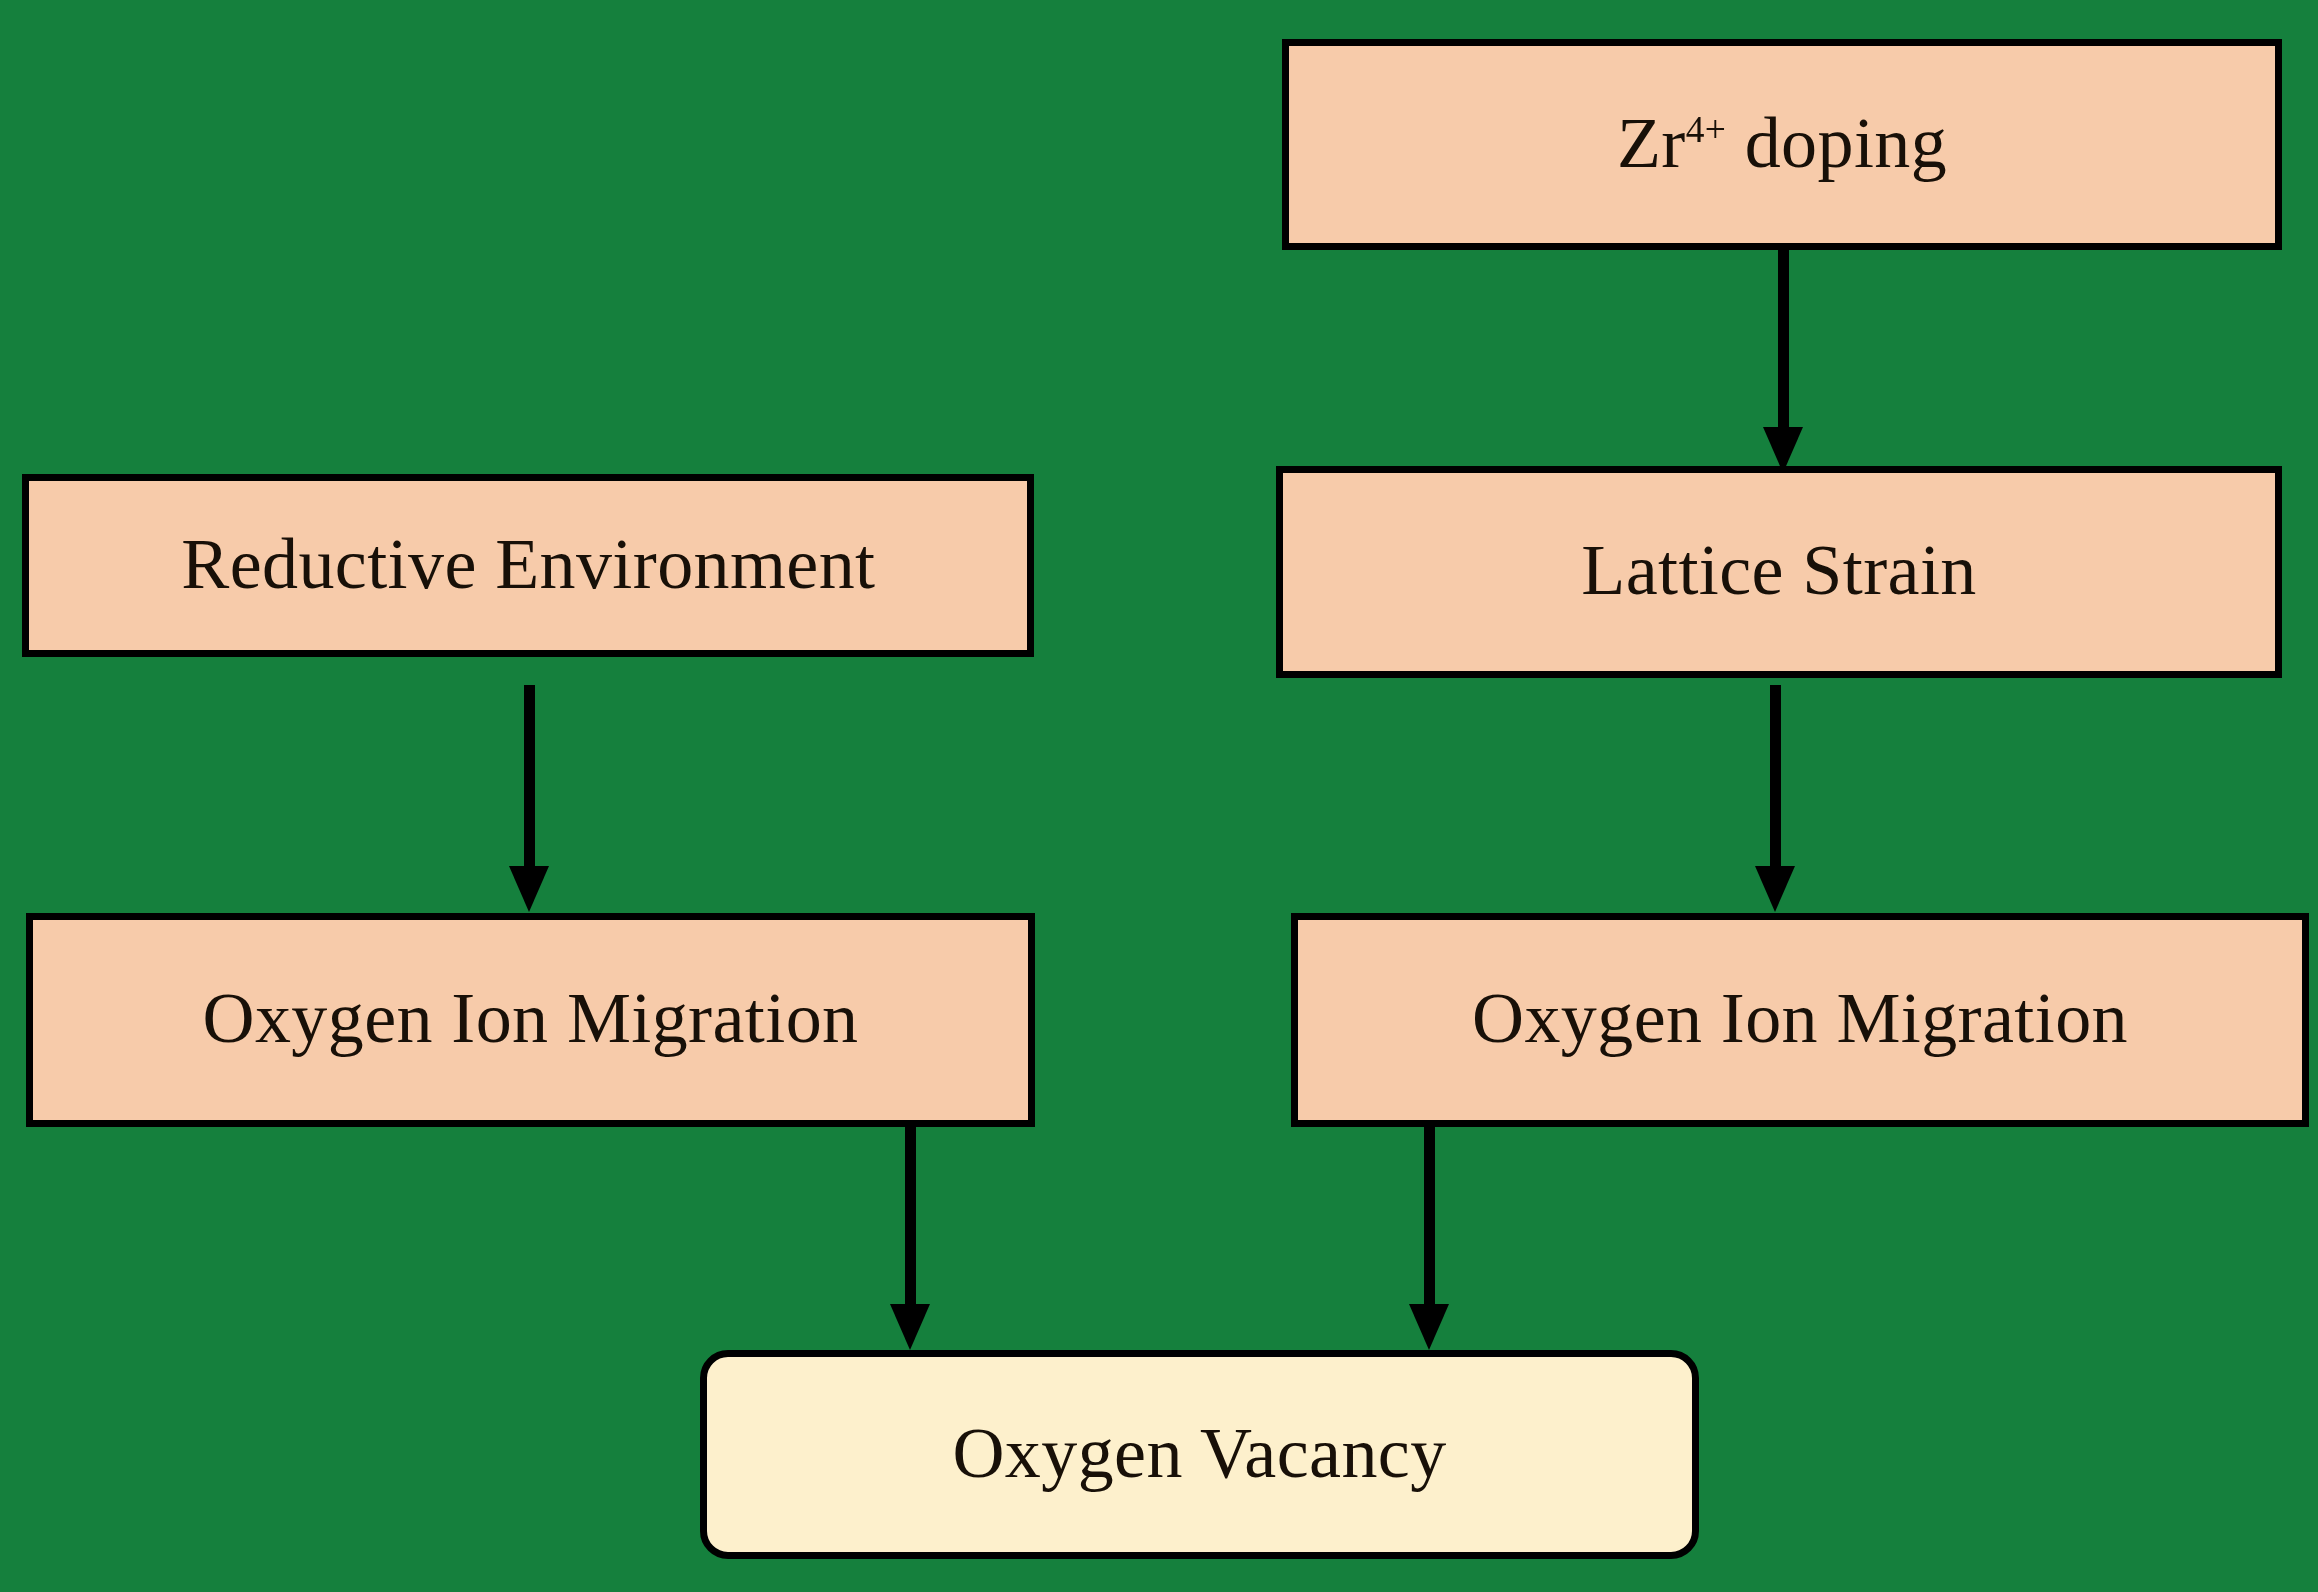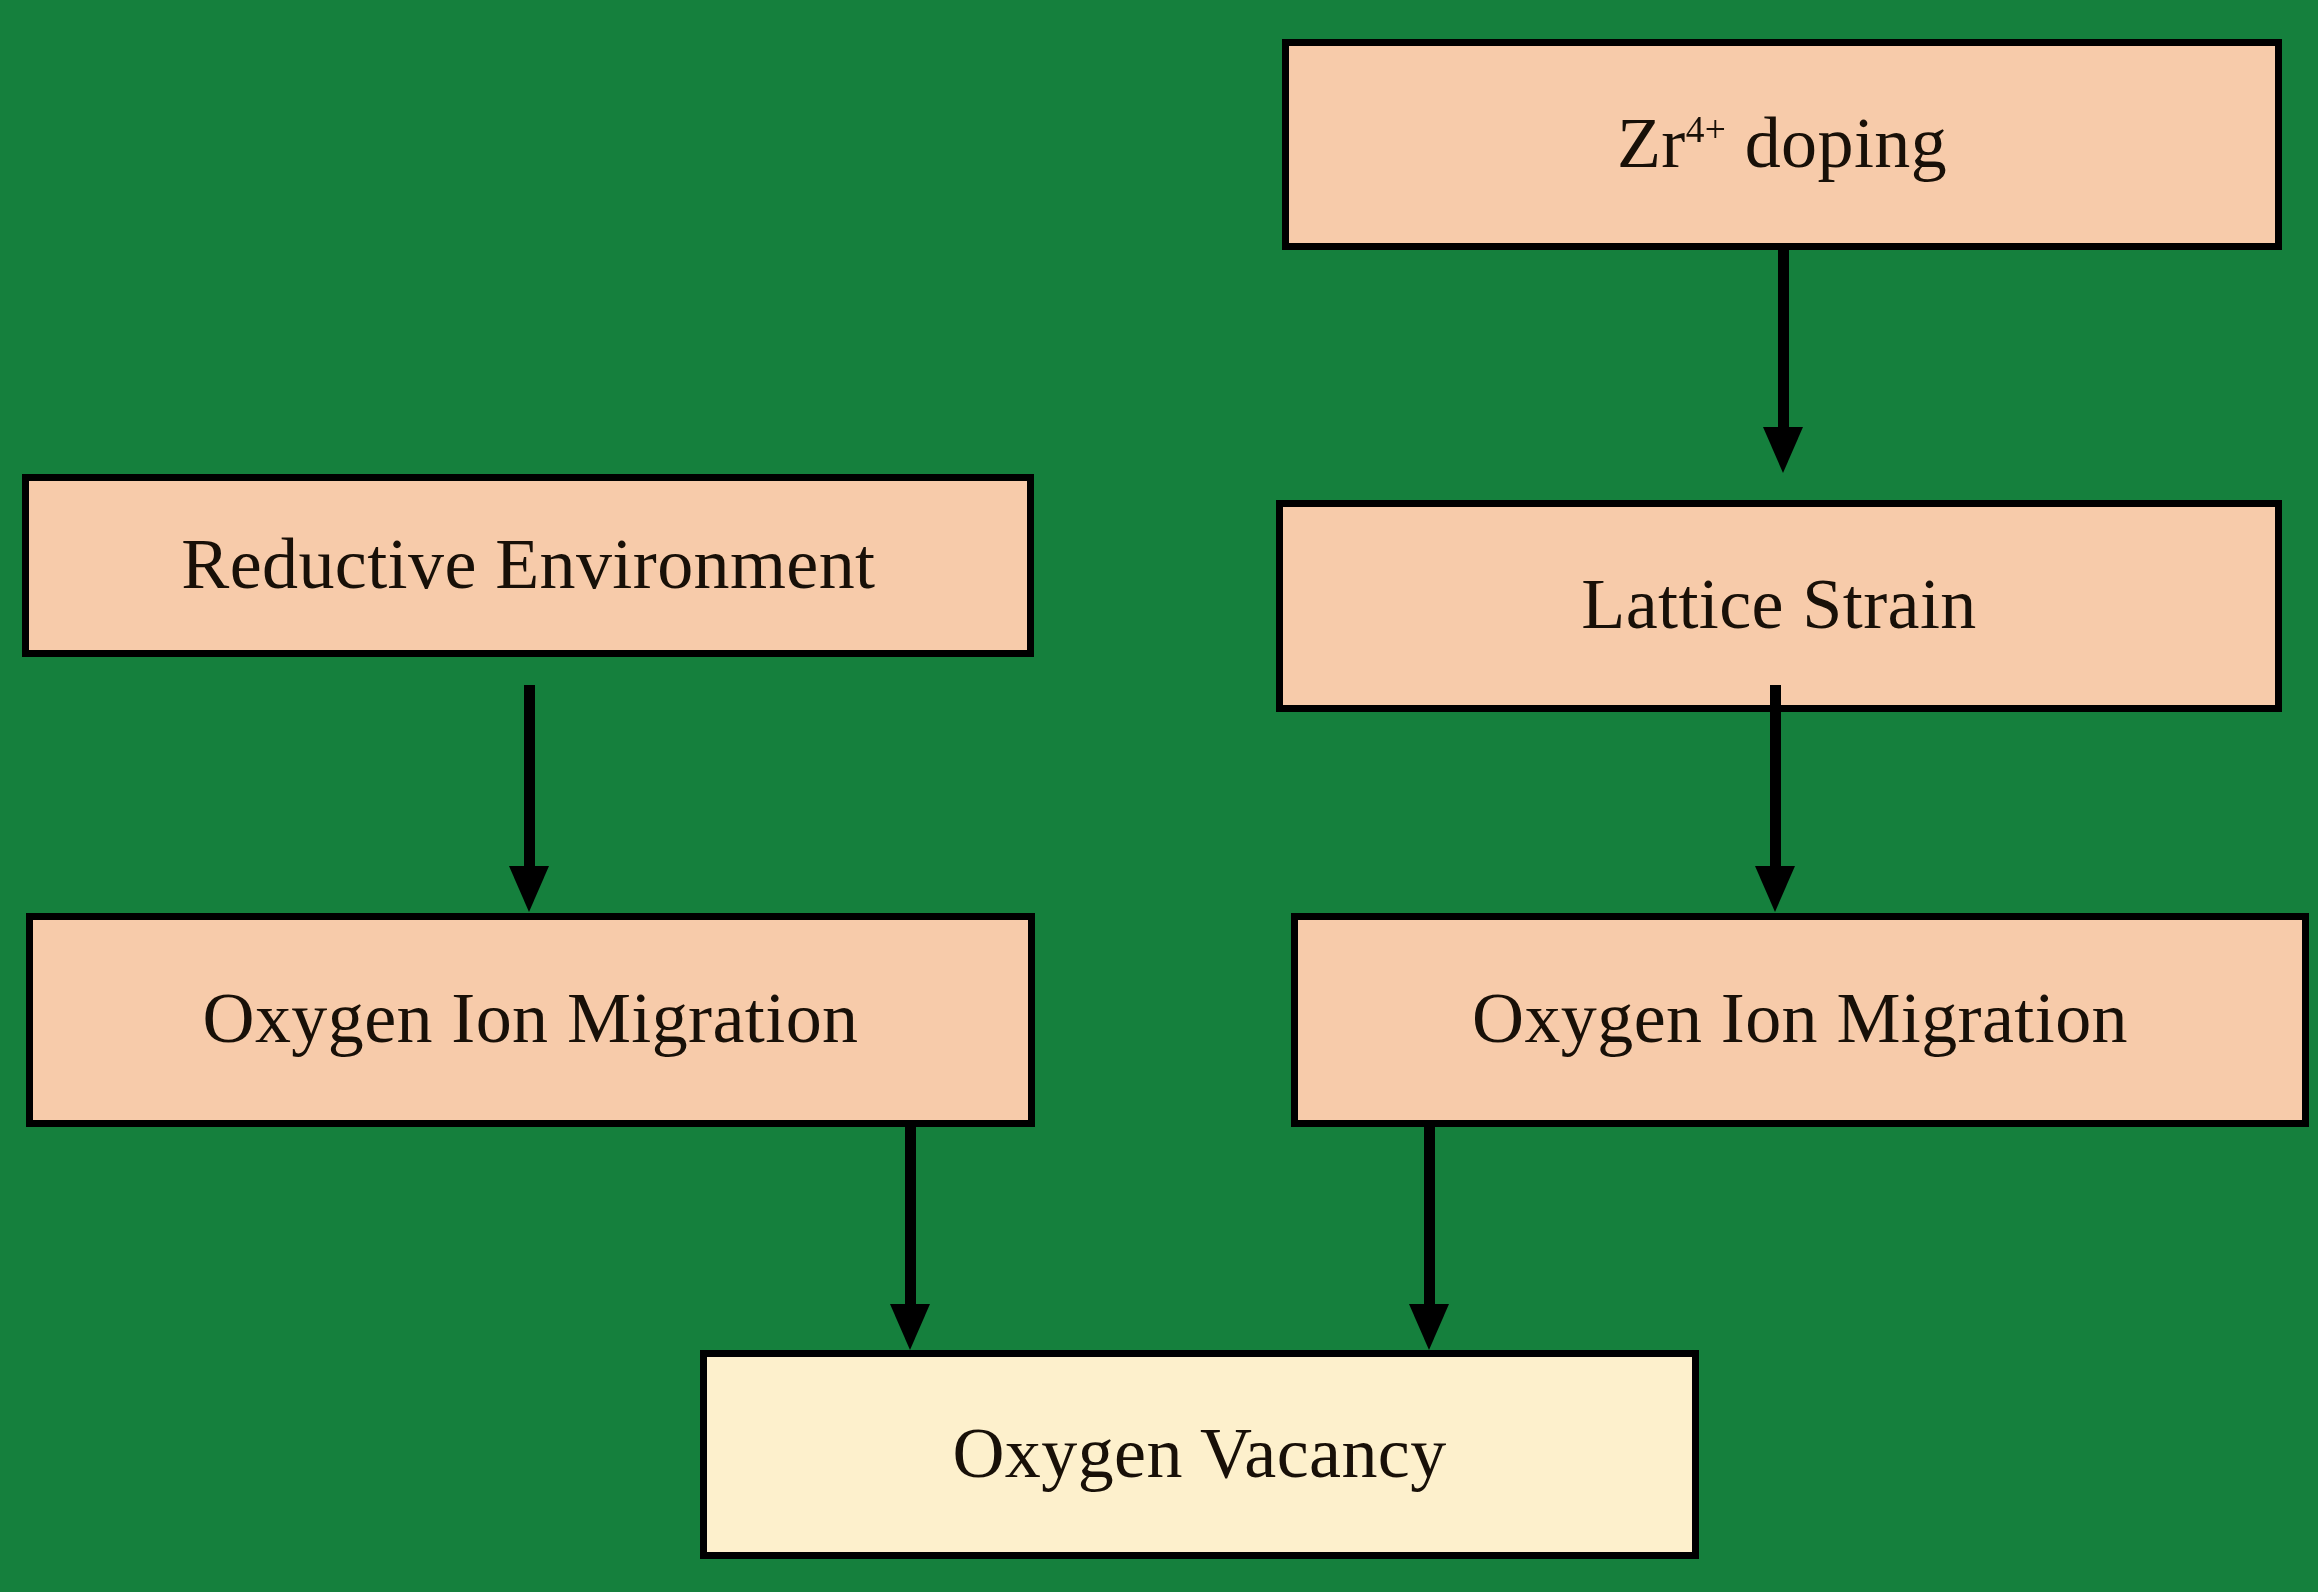--- a/index.html
+++ b/index.html
@@ -75,33 +75,33 @@
 <div id="canvas">
 
   <div class="node fill-peach" style="left:1282px; top:39px; width:1000px; height:211px;">
     <span class="label">Zr<sup>4+</sup> doping</span>
   </div>
 
   <div class="node fill-peach" style="left:22.4px; top:474px; width:1012px; height:183px;">
     <span class="label">Reductive Environment</span>
   </div>
 
-  <div class="node fill-peach" style="left:1276px; top:500px; width:1006px; height:212px;">
+  <div class="node fill-peach" style="left:1276px; top:466px; width:1006px; height:212px;">
     <span class="label">Lattice Strain</span>
   </div>
 
   <div class="node fill-peach" style="left:26px; top:913px; width:1009px; height:214px;">
     <span class="label">Oxygen Ion Migration</span>
   </div>
 
   <div class="node fill-peach" style="left:1291px; top:913px; width:1018px; height:214px;">
     <span class="label">Oxygen Ion Migration</span>
   </div>
 
-  <div class="node fill-cream" style="left:700px; top:1350px; width:999px; height:209px;">
+  <div class="node fill-cream" style="left:700px; top:1350px; width:999px; height:209px;border-radius:28px;">
     <span class="label">Oxygen Vacancy</span>
   </div>
 
   <div class="edge" style="left:1778px; top:249px; width:10.5px; height:224px;">
     <div class="shaft" style="height:180px;"></div>
     <div class="head" style="top:178px;"></div>
   </div>
 
   <div class="edge" style="left:524px; top:685px; width:10.5px; height:227px;">
     <div class="shaft" style="height:183px;"></div>

